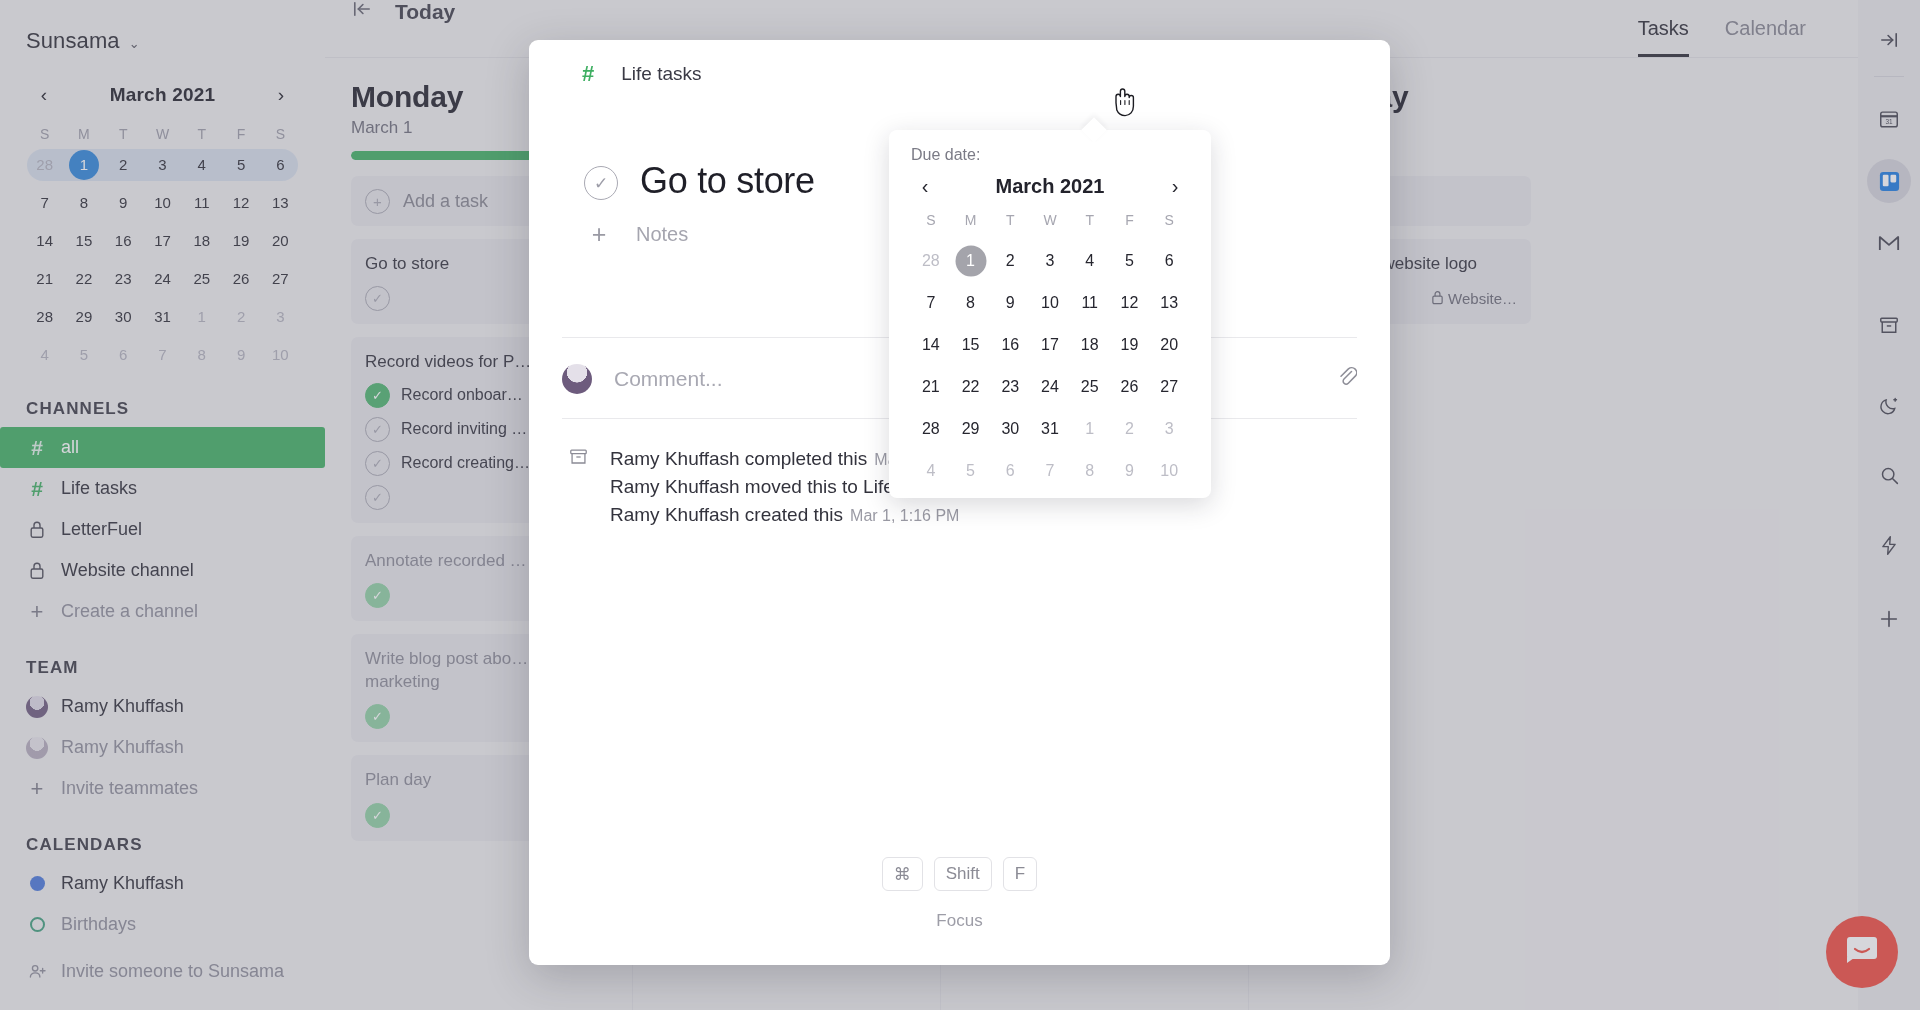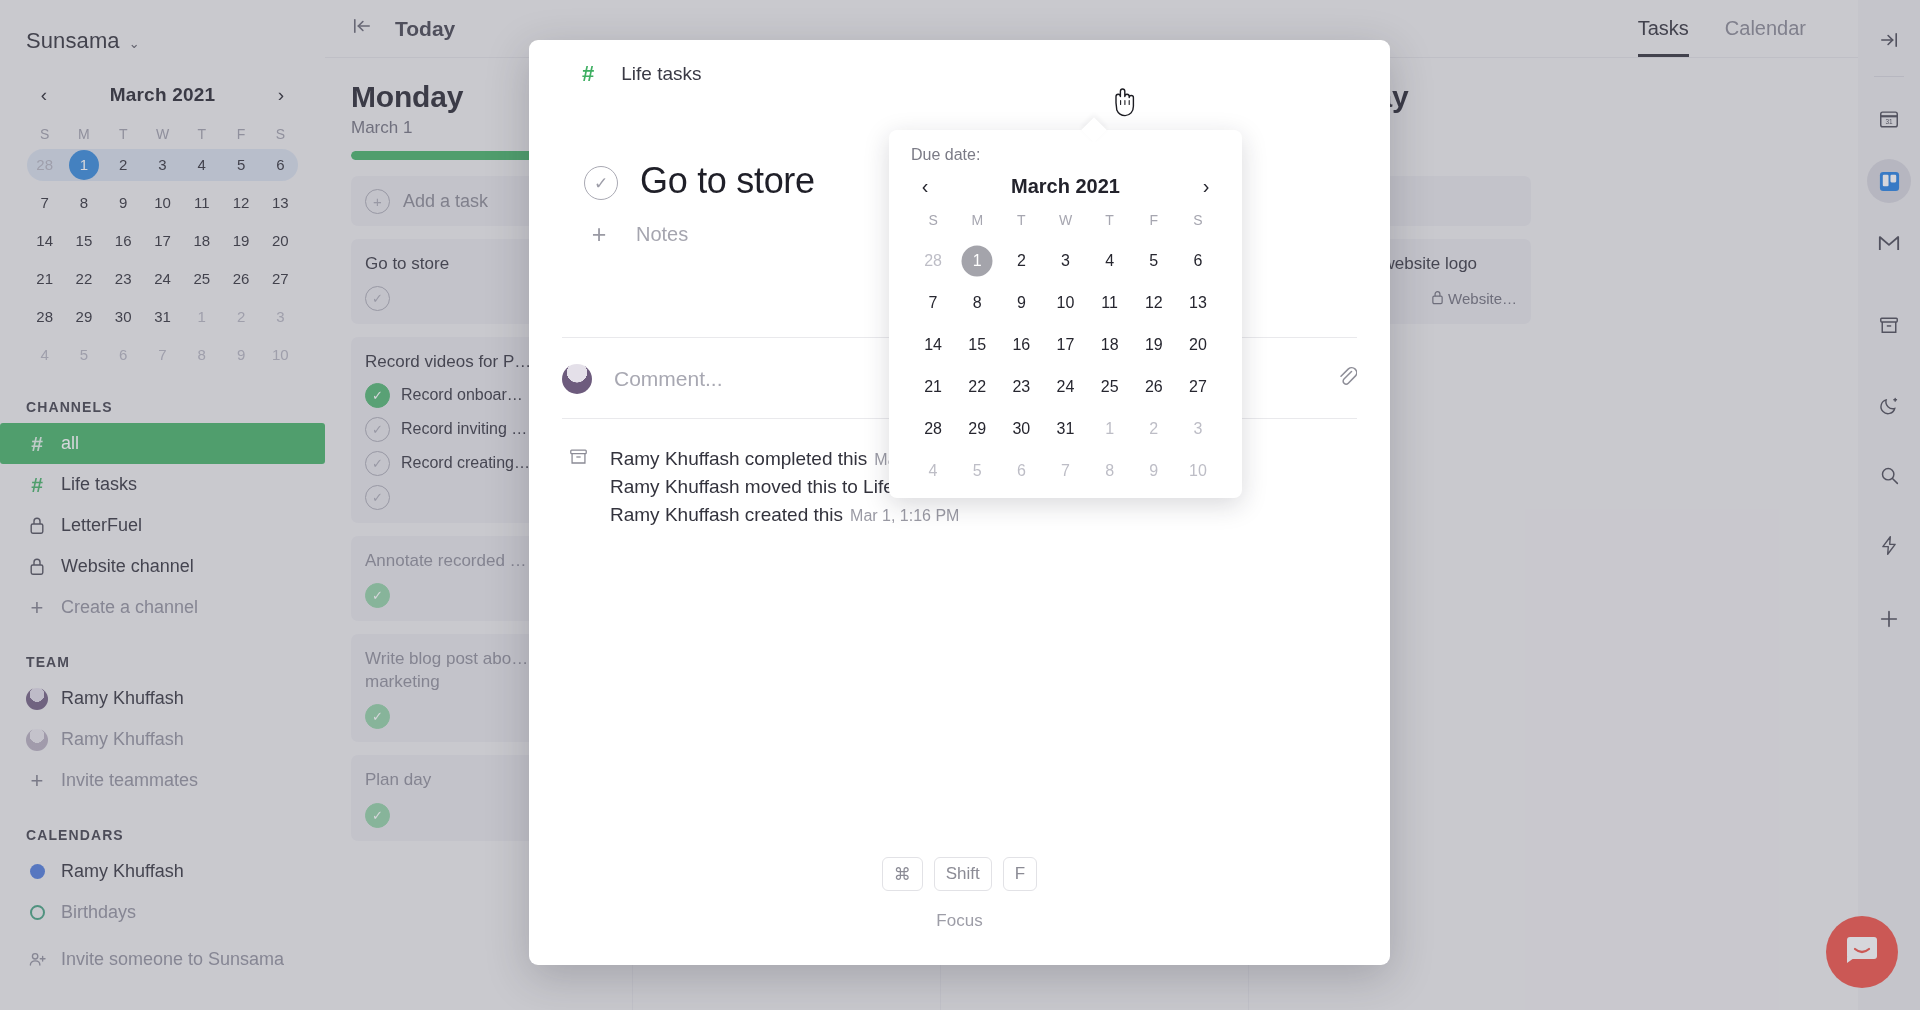--- a/index.html
+++ b/index.html
@@ -38,41 +38,41 @@
   .mc-day.muted { color: #b0b0bb; }
   .mc-day.selected span.pill {
     position: absolute; left: 50%; top: 50%; transform: translate(-50%,-50%);
     width: 30px; height: 30px; border-radius: 50%; background: #2e86d8; z-index: 0;
   }
   .mc-day.selected { color: #ffffff; font-weight: 400; }
   .mc-day span.num { position: relative; z-index: 1; }
   .mc-week-hl { position: absolute; border-radius: 17px; background: rgba(170,195,225,0.35); }
 
   
-  .sec-title { font-size: 14px; font-weight: 700; letter-spacing: 1.1px; color: #3b3b46;
+  .sec-title { font-size: 17px; font-weight: 700; letter-spacing: 1.1px; color: #3b3b46;
                margin: 26px 0 8px 4px; }
   .side-row { display: flex; align-items: center; gap: 13px; height: 41px; padding: 0 4px;
               font-size: 18px; color: #2f2f38; cursor: pointer; border-radius: 3px; }
   .side-row.full { margin: 0 -22px; padding-left: 26px; }
   .side-row.active { background: #3faf62; color: #ffffff; }
   .side-row.active .ico { color: #cfe9d8; }
   .side-row.dim { color: #8d8d99; }
   .ico { width: 22px; display: flex; align-items: center; justify-content: center; flex: none; }
   .ico.hash { color: #3faf62; font-size: 21px; font-weight: 600; }
   .side-row.active .ico.hash { color: #dff0e5; }
   .ico.plus { color: #7c7c88; font-size: 22px; font-weight: 300; }
   .avatar-s { width: 22px; height: 22px; border-radius: 50%; flex: none;
               background: radial-gradient(circle at 50% 30%, #ddd9e4 0 38%, #6d5b7d 39% 100%); }
   .avatar-s.faded { opacity: .45; }
   .dot-cal { width: 15px; height: 15px; border-radius: 50%; background: #4a78d8; }
   .dot-cal.ring { background: transparent; border: 2px solid #3f9e7c; }
 
   
   .board { position: absolute; left: 325px; top: 0; right: 62px; height: 1010px; background: #ececed; }
-  .board-top { height: 57px; display: flex; align-items: center; position: relative; }
+  .board-top { height: 57px; display: flex; align-items: flex-start; position: relative; }
   .collapse-ico { margin-left: 26px; color: #62626e; font-size: 18px; }
   .board-today { margin-left: 22px; font-size: 21px; color: #3e3e49; font-weight: 600; }
   .tabs { position: absolute; right: 52px; top: 0; height: 57px; display: flex; gap: 36px; align-items: center; }
   .tab { font-size: 20px; color: #84848f; height: 57px; line-height: 57px; cursor: pointer; }
   .tab.active { color: #2b2b34; border-bottom: 3px solid #2b2b34; }
   .board-divider { position: absolute; left: 0; right: 0; top: 57px; height: 1px; background: #dedee1; }
 
   .cols { position: absolute; top: 58px; left: 0; right: 0; bottom: 0; display: flex; }
   .col { width: 308px; padding: 22px 26px 0 26px; border-right: 1px solid #e3e3e6; }
   .col-day { font-size: 30px; font-weight: 700; color: #22222b; letter-spacing: -.2px; }
@@ -146,21 +146,21 @@
   .act-time { font-size: 16px; color: #9a9aa4; margin-left: 7px; }
 
   .shortcut-bar { position: absolute; left: 0; right: 0; bottom: 34px; text-align: center; }
   .keys { display: inline-flex; gap: 11px; }
   .key { min-width: 34px; height: 34px; border: 1px solid #e2e2e6; border-radius: 6px;
          display: flex; align-items: center; justify-content: center; font-size: 17px;
          color: #8b8b95; padding: 0 11px; }
   .shortcut-label { margin-top: 20px; font-size: 17px; color: #9d9da7; }
 
   
-  .dp { position: absolute; left: 889px; top: 130px; width: 353px; height: 368px; background: #fff;
+  .dp { position: absolute; left: 889px; top: 130px; width: 322px; height: 368px; background: #fff;
         border-radius: 8px; box-shadow: 0 7px 26px rgba(30,30,45,0.17); z-index: 70; padding: 16px 22px 0 22px; }
   .dp-arrow { position: absolute; top: -9px; left: 196px; width: 18px; height: 18px; background: #fff;
               transform: rotate(45deg); box-shadow: -2px -2px 5px rgba(30,30,45,0.06); }
   .dp-label { font-size: 16px; color: #7b7b86; position: relative; }
   .dp-head { display: flex; align-items: center; justify-content: space-between; margin-top: 8px; position: relative; }
   .dp-title { font-size: 20px; font-weight: 700; color: #23232c; }
   .dp-nav { width: 28px; height: 28px; display: flex; align-items: center; justify-content: center;
             font-size: 20px; color: #23232c; cursor: pointer; }
   .dp-grid { display: grid; grid-template-columns: repeat(7,1fr); margin-top: 6px; }
   .dp-dow { font-size: 14px; color: #a6a6b0; text-align: center; padding: 6px 0; }

